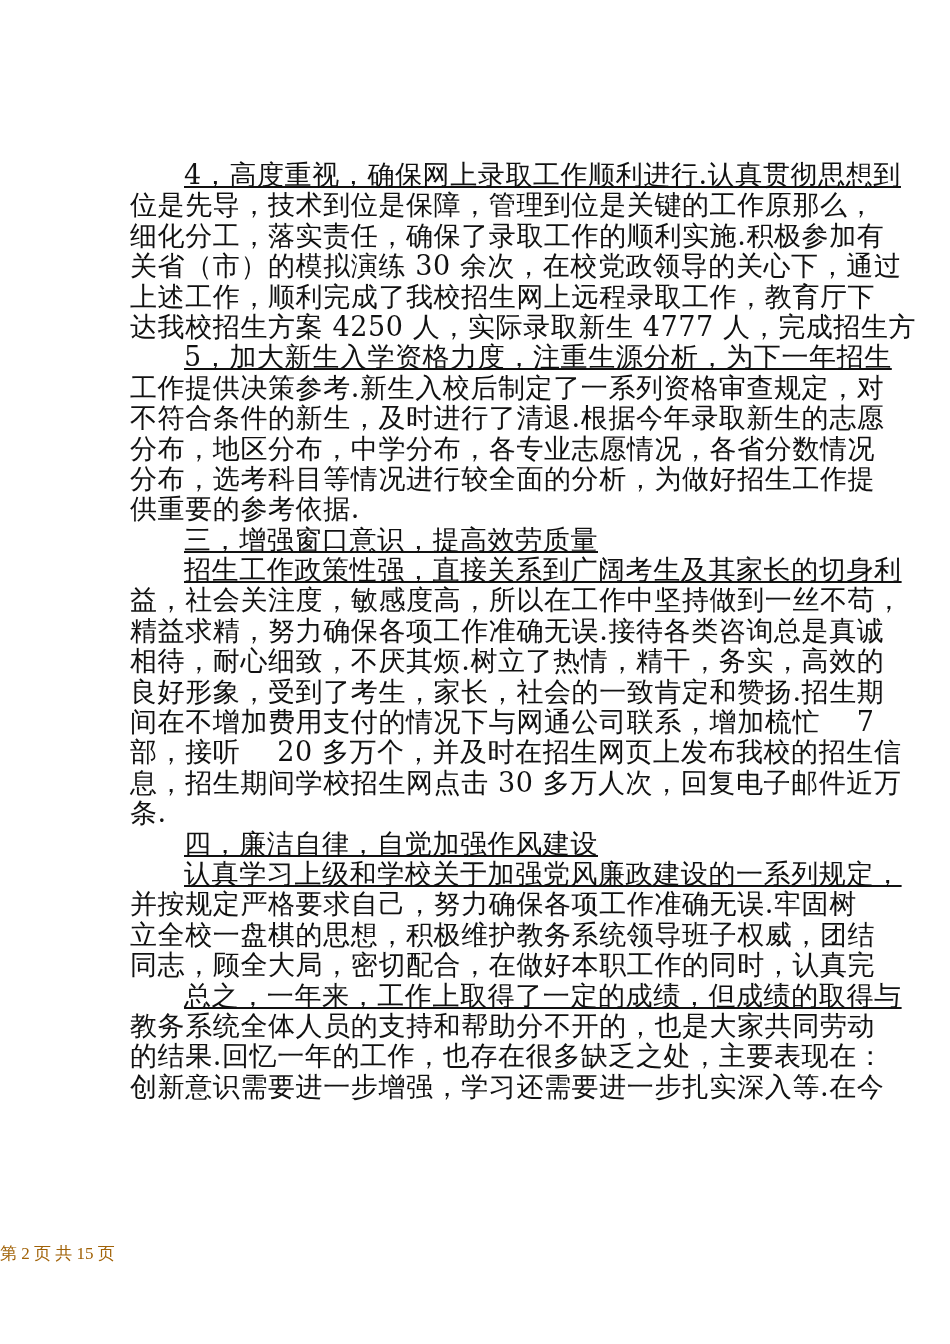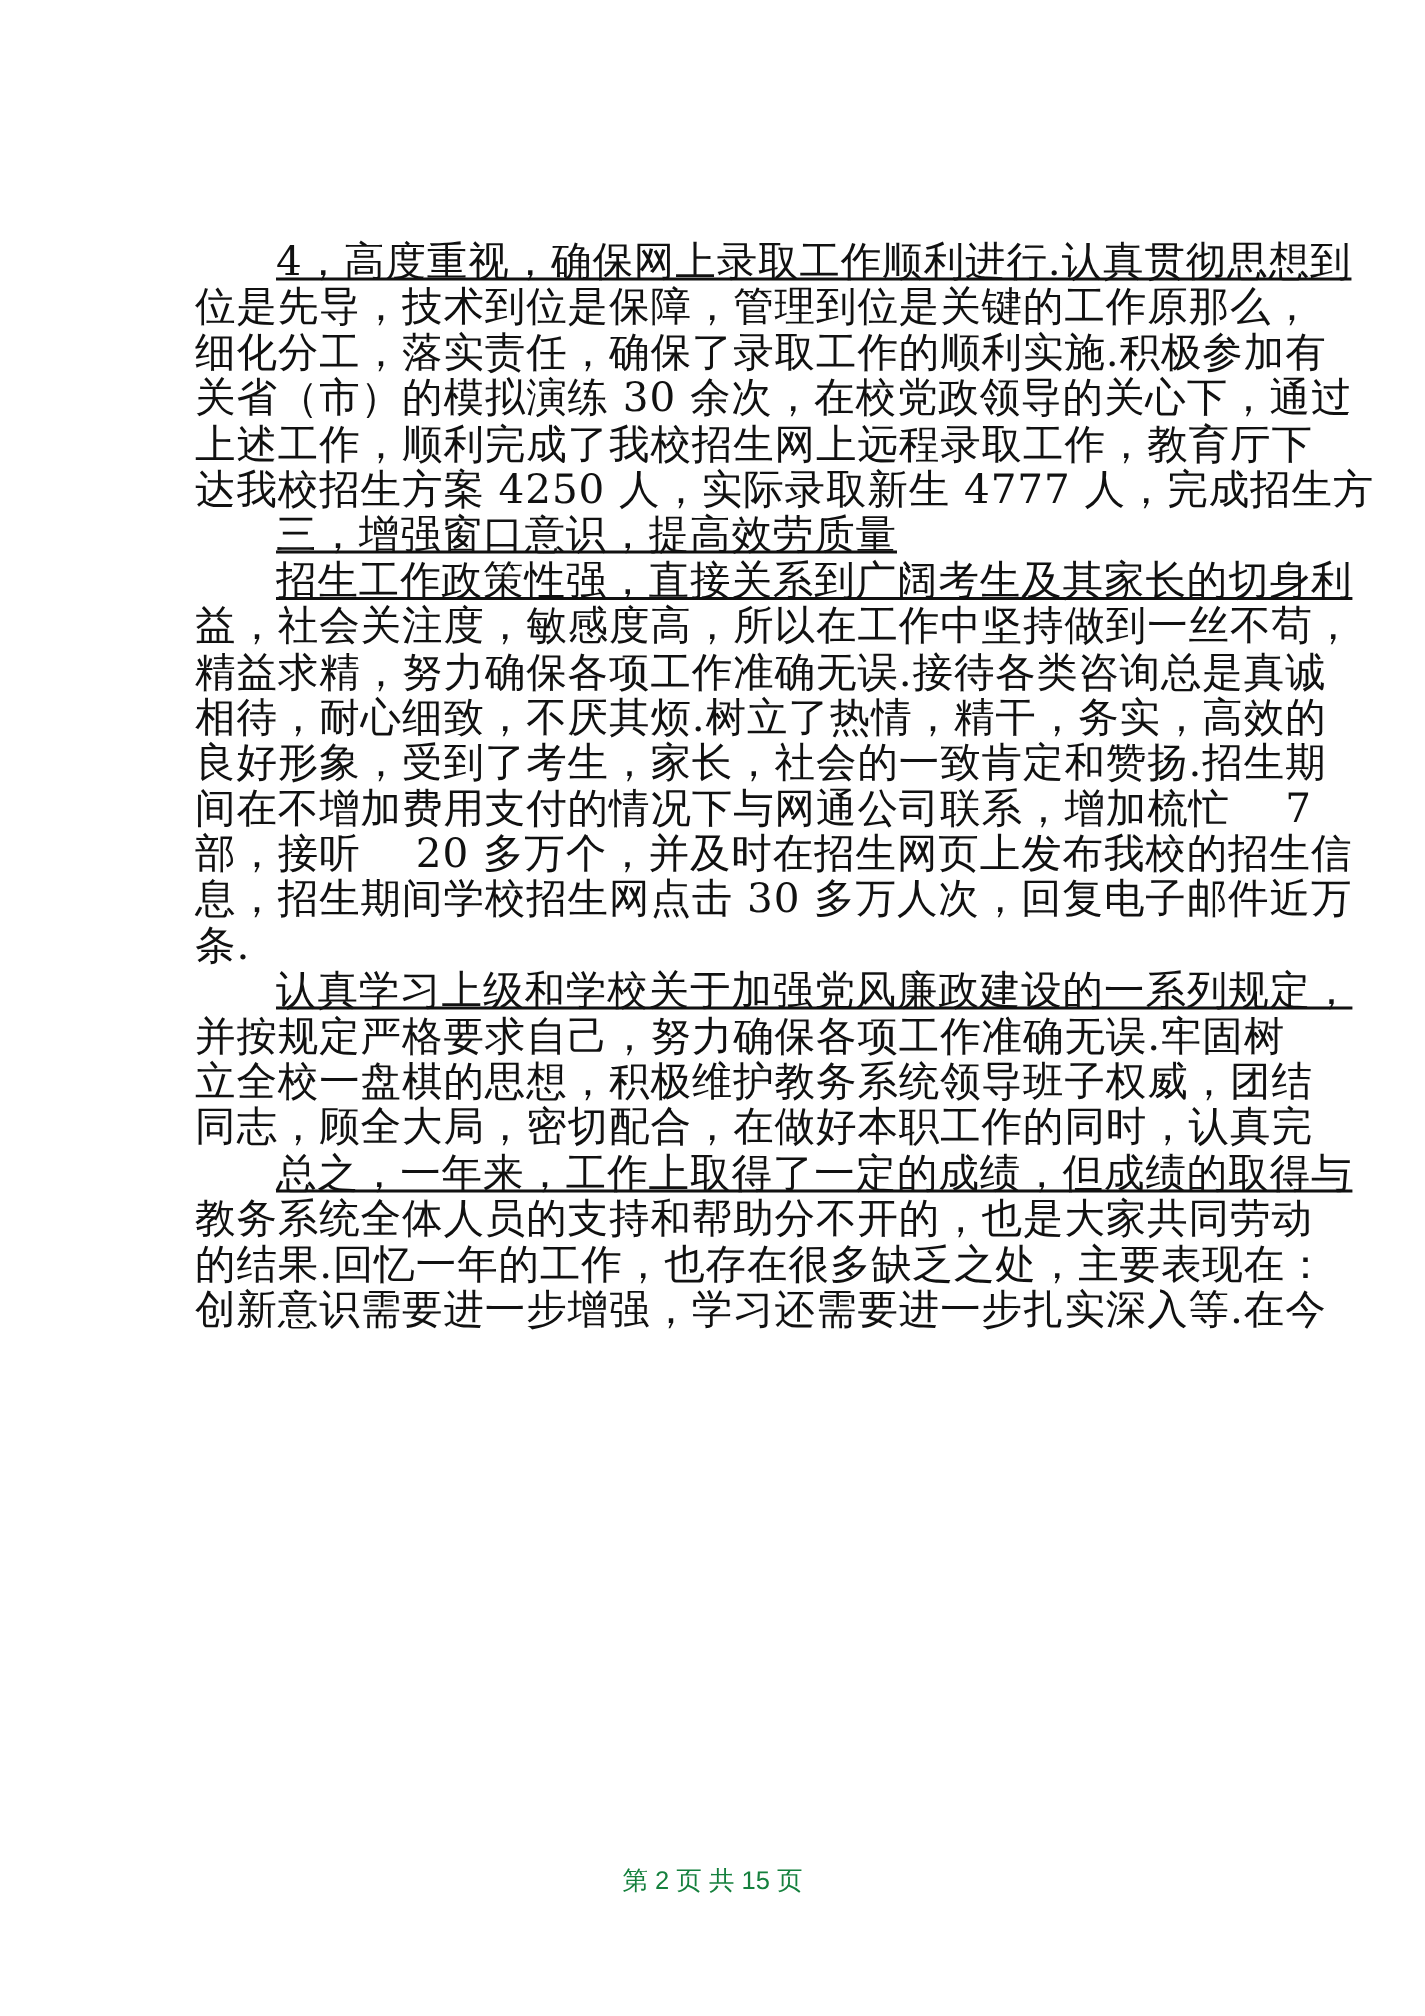--- a/index.html
+++ b/index.html
@@ -37,51 +37,62 @@
     }
     .line.indent {
       padding-left: 54px;
       text-decoration: underline;
     }
     .footer {
       position: absolute;
       top: 1242px;
       left: 0;
       width: 950px;
-      text-align: center;
+      text-align: left;
       font-size: 17px;
-      color: #15803d;
-      font-family: Liberation Sans, sans-serif;
+      color: #a16207;
+      font-family: Liberation Serif, serif;
     }
   </style>
 </head>
 <body>
 
 <div class="page" id="page">
     <div>
       <span class="line indent">4，高度重视，确保网上录取工作顺利进行.认真贯彻思想到</span>
       <span class="line">位是先导，技术到位是保障，管理到位是关键的工作原那么，</span>
       <span class="line">细化分工，落实责任，确保了录取工作的顺利实施.积极参加有</span>
       <span class="line">关省（市）的模拟演练 30 余次，在校党政领导的关心下，通过</span>
       <span class="line">上述工作，顺利完成了我校招生网上远程录取工作，教育厅下</span>
       <span class="line">达我校招生方案 4250 人，实际录取新生 4777 人，完成招生方</span>
     </div>
     <div>
+      <span class="line indent">5，加大新生入学资格力度，注重生源分析，为下一年招生</span>
+      <span class="line">工作提供决策参考.新生入校后制定了一系列资格审查规定，对</span>
+      <span class="line">不符合条件的新生，及时进行了清退.根据今年录取新生的志愿</span>
+      <span class="line">分布，地区分布，中学分布，各专业志愿情况，各省分数情况</span>
+      <span class="line">分布，选考科目等情况进行较全面的分析，为做好招生工作提</span>
+      <span class="line last">供重要的参考依据.</span>
+    </div>
+    <div>
       <span class="line indent last">三，增强窗口意识，提高效劳质量</span>
     </div>
     <div>
       <span class="line indent">招生工作政策性强，直接关系到广阔考生及其家长的切身利</span>
       <span class="line">益，社会关注度，敏感度高，所以在工作中坚持做到一丝不苟，</span>
       <span class="line">精益求精，努力确保各项工作准确无误.接待各类咨询总是真诚</span>
       <span class="line">相待，耐心细致，不厌其烦.树立了热情，精干，务实，高效的</span>
       <span class="line">良好形象，受到了考生，家长，社会的一致肯定和赞扬.招生期</span>
       <span class="line">间在不增加费用支付的情况下与网通公司联系，增加梳忙　 7</span>
       <span class="line">部，接听　 20 多万个，并及时在招生网页上发布我校的招生信</span>
       <span class="line">息，招生期间学校招生网点击 30 多万人次，回复电子邮件近万</span>
       <span class="line last">条.</span>
+    </div>
+    <div>
+      <span class="line indent last">四，廉洁自律，自觉加强作风建设</span>
     </div>
     <div>
       <span class="line indent">认真学习上级和学校关于加强党风廉政建设的一系列规定，</span>
       <span class="line">并按规定严格要求自己，努力确保各项工作准确无误.牢固树</span>
       <span class="line">立全校一盘棋的思想，积极维护教务系统领导班子权威，团结</span>
       <span class="line">同志，顾全大局，密切配合，在做好本职工作的同时，认真完</span>
     </div>
     <div>
       <span class="line indent">总之，一年来，工作上取得了一定的成绩，但成绩的取得与</span>
       <span class="line">教务系统全体人员的支持和帮助分不开的，也是大家共同劳动</span>

